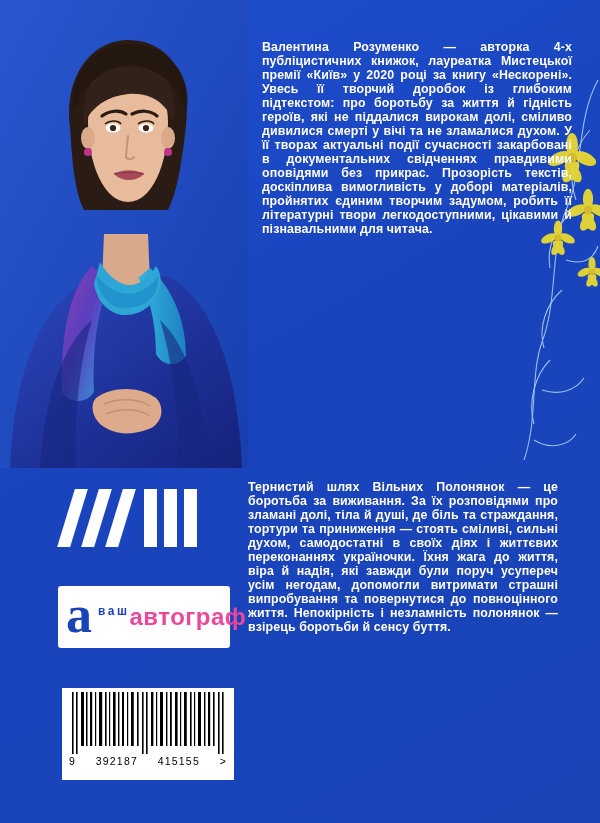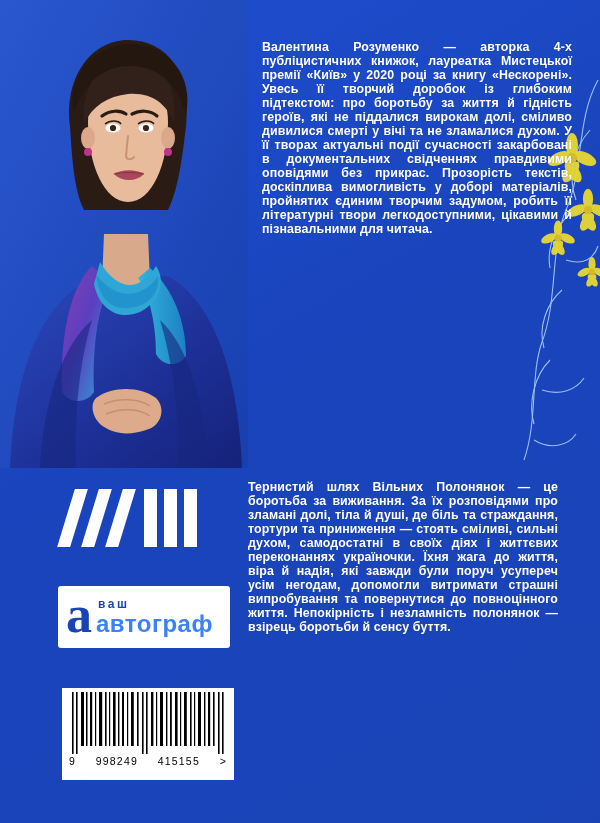--- a/index.html
+++ b/index.html
@@ -113,36 +113,35 @@
     font-size: 52px;
     font-weight: 700;
     color: #1a44b6;
     line-height: 48px;
     margin-right: 4px;
     position: relative;
     top: -2px;
   }
   .pub-words {
     display: flex;
-    flex-direction: column;
     justify-content: center;
     line-height: 1;
   }
   .pub-small {
     font-size: 12px;
     font-weight: 700;
     color: #1a44b6;
     letter-spacing: 2.5px;
     margin-bottom: 2px;
     margin-left: 2px;
   }
   .pub-big {
     font-size: 24px;
     font-weight: 700;
-    color: #3b82f6;
+    color: #ec4899;
     letter-spacing: 0.5px;
   }
 
   
   .barcode-box {
     position: absolute;
     left: 62px;
     top: 688px;
     width: 172px;
     height: 92px;
@@ -347,19 +346,19 @@
         <rect x="130" y="0" width="3" height="54"></rect>
         <rect x="136" y="0" width="1.4" height="54"></rect>
         <rect x="140" y="0" width="2.2" height="54"></rect>
         <rect x="145" y="0" width="1.6" height="54"></rect>
         <rect x="150" y="0" width="1.6" height="62"></rect>
         <rect x="154" y="0" width="1.6" height="62"></rect>
       </g>
     </svg>
     <div class="barcode-digits">
       <span>9</span>
-      <span>998249</span>
+      <span>392187</span>
       <span>415155</span>
       <span>&gt;</span>
     </div>
   </div>
 
 </div>
 
 </body></html>

